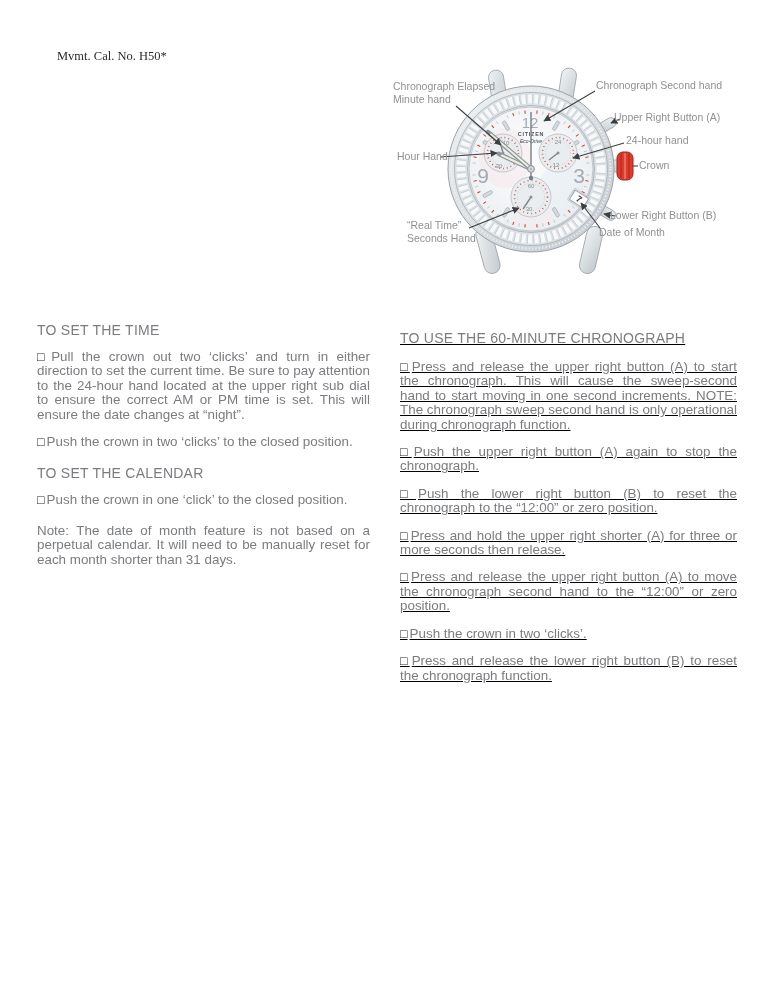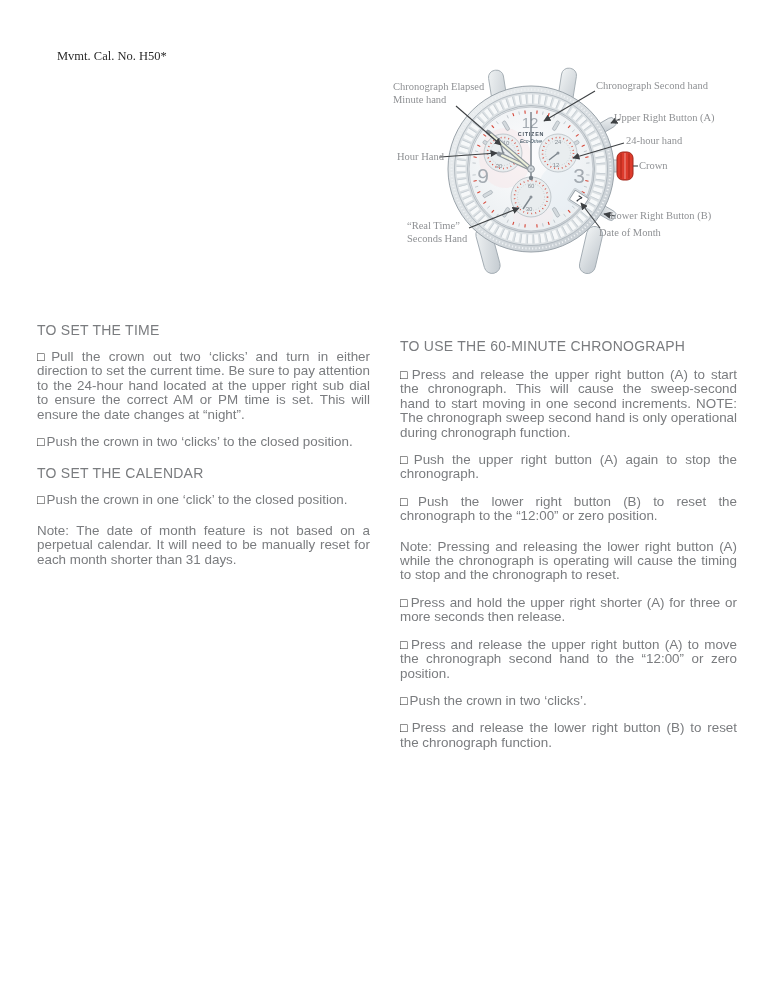--- a/index.html
+++ b/index.html
@@ -5,25 +5,25 @@
   html,body{margin:0;padding:0;background:#ffffff;}
   #page{position:relative;width:768px;height:994px;background:#ffffff;overflow:hidden;
         font-family:"Liberation Sans",sans-serif;}
   
   #title-block{position:absolute;left:57px;top:47px;}
   #doc-title{font-family:"Liberation Serif",serif;font-weight:bold;font-size:14.5px;color:#151515;margin:0;}
   #doc-subtitle{font-family:"Liberation Serif",serif;font-size:12.5px;color:#2a2a2a;margin:2px 0 0 0;}
   
   #diagram{position:absolute;left:383px;top:66px;width:368px;height:215px;}
   #watch-svg{position:absolute;left:0;top:0;}
-  .dlabel{position:absolute;font-size:10.5px;line-height:13px;color:#8f9194;white-space:pre-line;font-family:Liberation Serif, serif;}
+  .dlabel{position:absolute;font-size:10.5px;line-height:13px;color:#8f9194;white-space:pre-line;}
   
   #columns{position:absolute;left:37px;top:322px;width:704px;display:flex;gap:30px;}
   #col-left{width:333px;}
-  #col-right{width:337px;margin-top:16px;}
+  #col-right{width:337px;margin-top:8px;text-decoration:underline;}
   .sec-h{font-size:14px;font-weight:400;color:#7a7c7f;letter-spacing:0.25px;margin:16px 0 12px 0;}
   .sec-h.first{margin-top:0;}
   .item{font-size:13.4px;line-height:14.4px;color:#7a7c7f;margin:0 0 13px 0;
         text-align:justify;text-align-last:left;}
   .item.gap-top{margin-top:14px;}
   .note{font-size:13.4px;line-height:14.4px;color:#7a7c7f;margin:16px 0 13px 0;
         text-align:justify;text-align-last:left;}
   .cb{font-size:12.5px;font-weight:700;color:#1f1f1f;margin-right:2px;}
 </style>
 </head>
@@ -238,20 +238,19 @@
       <div class="sec-h">TO SET THE CALENDAR</div>
       <p class="item"><span class="cb">□</span><span>Push the crown in one ‘click’ to the closed position.</span></p>
       <p class="note">Note: The date of month feature is not based on a perpetual calendar. It will need to be manually reset for each month shorter than 31 days.</p>
     </div>
 
     <div id="col-right">
       <div class="sec-h first">TO USE THE 60-MINUTE CHRONOGRAPH</div>
       <p class="item gap-top"><span class="cb">□</span><span>Press and release the upper right button (A) to start the chronograph. This will cause the sweep-second hand to start moving in one second increments. NOTE: The chronograph sweep second hand is only operational during chronograph function.</span></p>
       <p class="item"><span class="cb">□</span><span>Push the upper right button (A) again to stop the chronograph.</span></p>
       <p class="item"><span class="cb">□</span><span>Push the lower right button (B) to reset the chronograph to the “12:00” or zero position.</span></p>
-      <p class="note">Note: Pressing and releasing the lower right button (A) while the chronograph is operating will cause the timing to stop and the chronograph to reset.</p>
       <p class="item"><span class="cb">□</span><span>Press and hold the upper right shorter (A) for three or more seconds then release.</span></p>
       <p class="item"><span class="cb">□</span><span>Press and release the upper right button (A) to move the chronograph second hand to the “12:00” or zero position.</span></p>
       <p class="item"><span class="cb">□</span><span>Push the crown in two ‘clicks’.</span></p>
       <p class="item"><span class="cb">□</span><span>Press and release the lower right button (B) to reset the chronograph function.</span></p>
     </div>
   </div>
 </div>
 
 </body></html>

